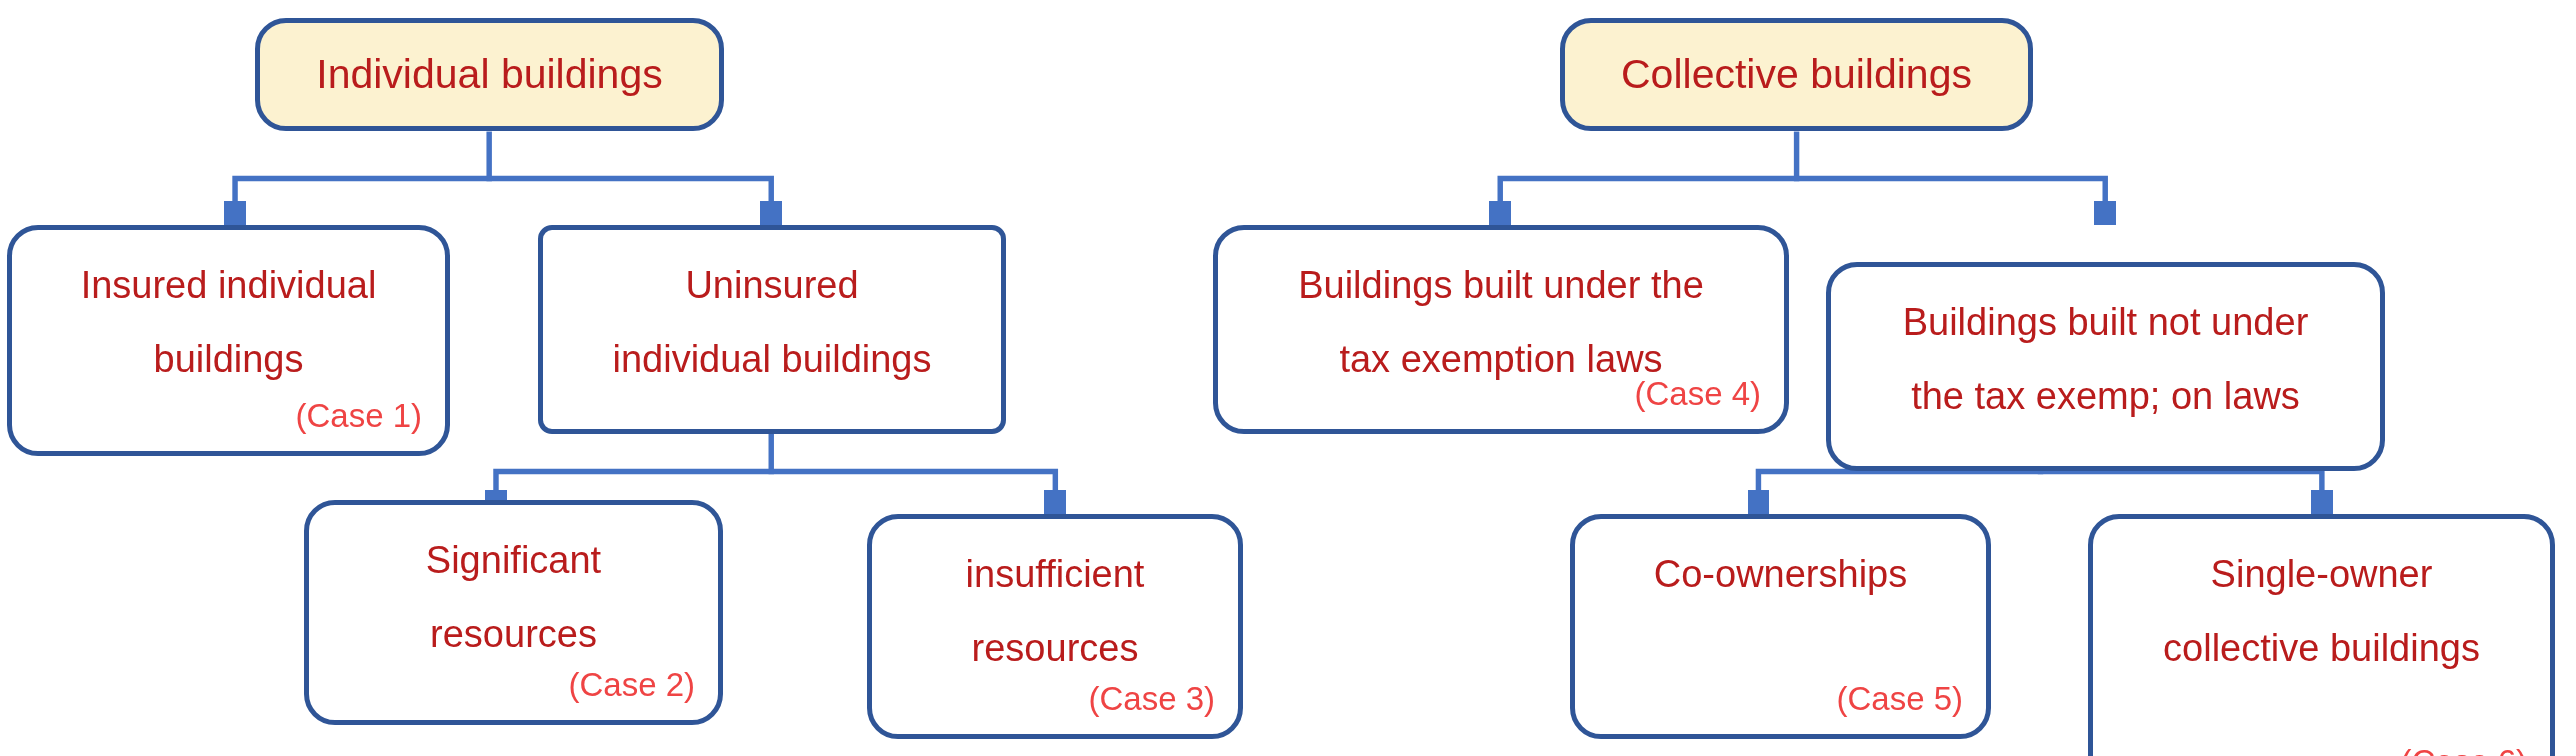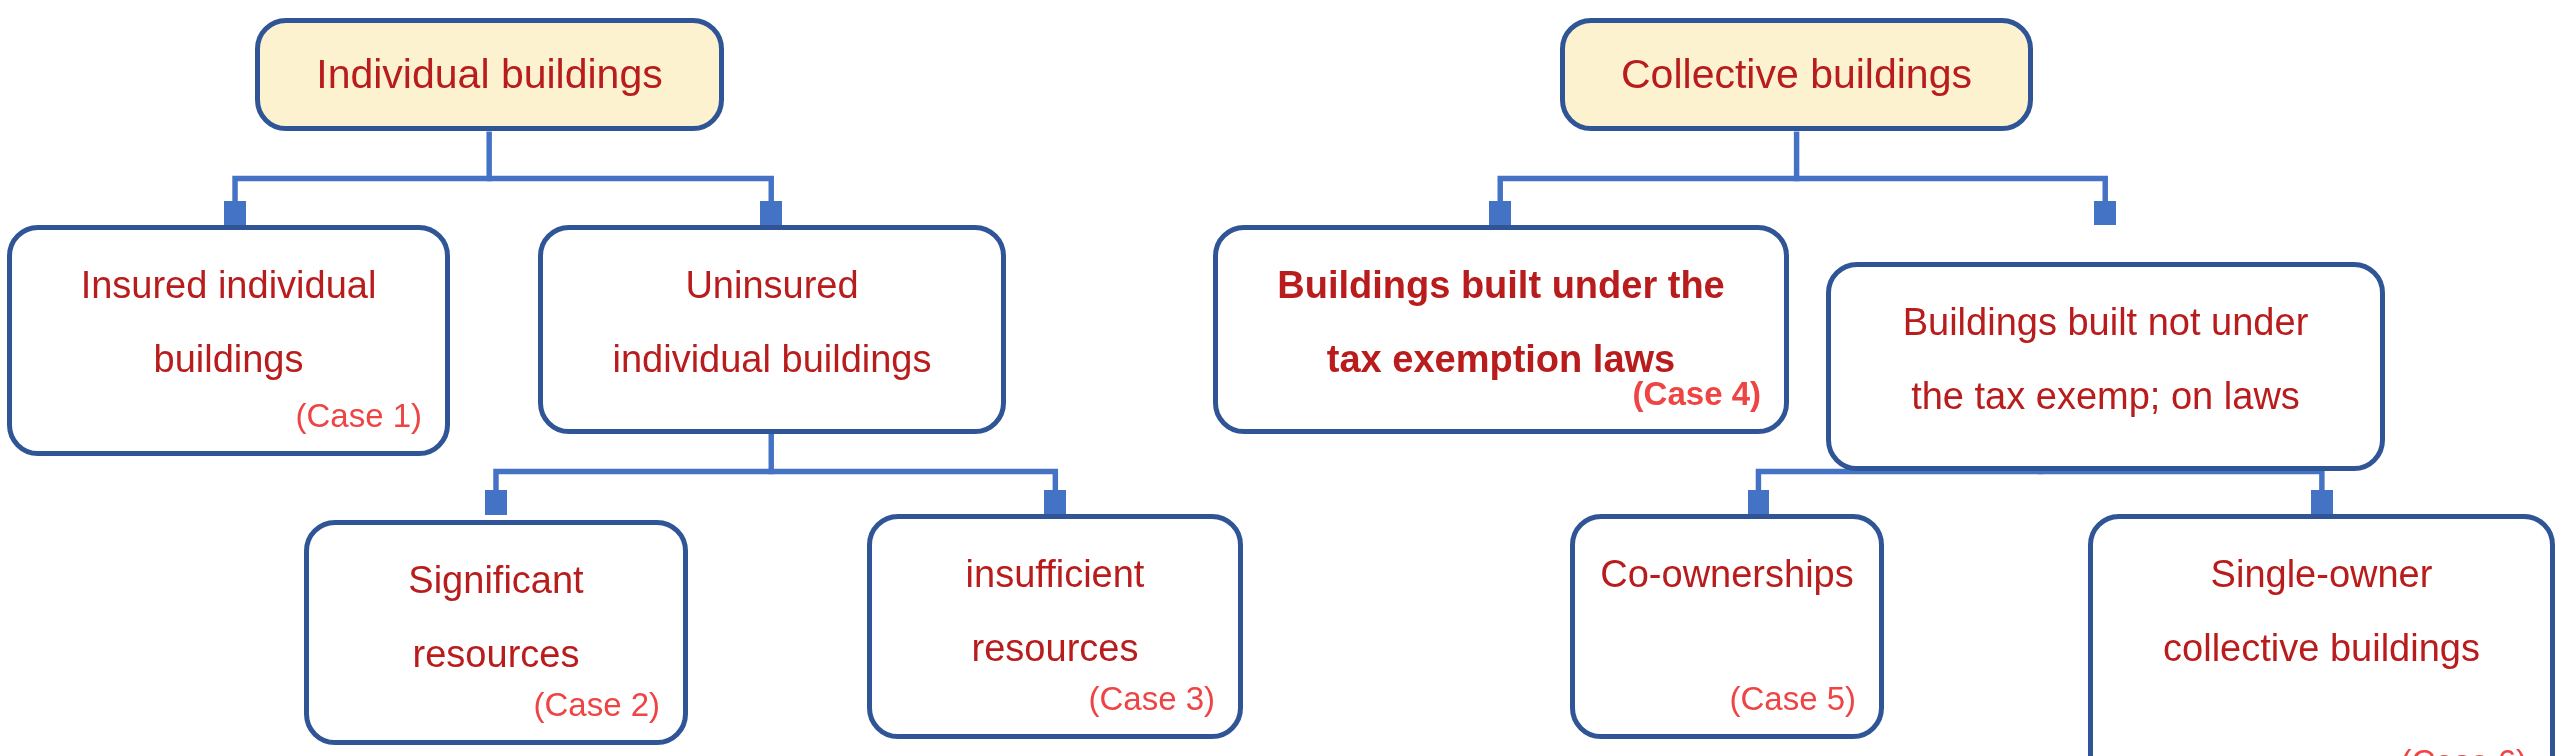--- a/index.html
+++ b/index.html
@@ -109,59 +109,59 @@
   </div>
 
   <div class="node" style="left:7px; top:225px; width:443px; height:231px;">
     <div class="lines">
       <div>Insured individual</div>
       <div>buildings</div>
     </div>
     <div class="case-label">(Case 1)</div>
   </div>
 
-  <div class="node" style="left:538px; top:225px; width:468px; height:209px;">
+  <div class="node" style="left:538px; top:225px; width:468px; height:209px;border-radius:14px;">
     <div class="lines">
       <div>Uninsured</div>
       <div>individual buildings</div>
     </div>
   </div>
 
-  <div class="node" style="left:1213px; top:225px; width:576px; height:209px;font-weight:bold;">
+  <div class="node" style="left:1213px; top:225px; width:576px; height:209px;">
     <div class="lines">
       <div>Buildings built under the</div>
       <div>tax exemption laws</div>
     </div>
     <div class="case-label">(Case 4)</div>
   </div>
 
   <div class="node" style="left:1826px; top:225px; width:559px; height:209px;margin-top:37px;">
     <div class="lines">
       <div>Buildings built not under</div>
       <div>the tax exemp; on laws</div>
     </div>
   </div>
 
-  <div class="node" style="left:304px; top:520px; width:384px; height:225px;">
+  <div class="node" style="left:304px; top:500px; width:419px; height:225px;">
     <div class="lines">
       <div>Significant</div>
       <div>resources</div>
     </div>
     <div class="case-label">(Case 2)</div>
   </div>
 
   <div class="node" style="left:867px; top:514px; width:376px; height:225px;">
     <div class="lines">
       <div>insufficient</div>
       <div>resources</div>
     </div>
     <div class="case-label">(Case 3)</div>
   </div>
 
-  <div class="node" style="left:1570px; top:514px; width:314px; height:225px;">
+  <div class="node" style="left:1570px; top:514px; width:421px; height:225px;">
     <div class="lines">
       <div>Co-ownerships</div>
     </div>
     <div class="case-label">(Case 5)</div>
   </div>
 
   <div class="node" style="left:2088px; top:514px; width:467px; height:288px;">
     <div class="lines">
       <div>Single-owner</div>
       <div>collective buildings</div>

